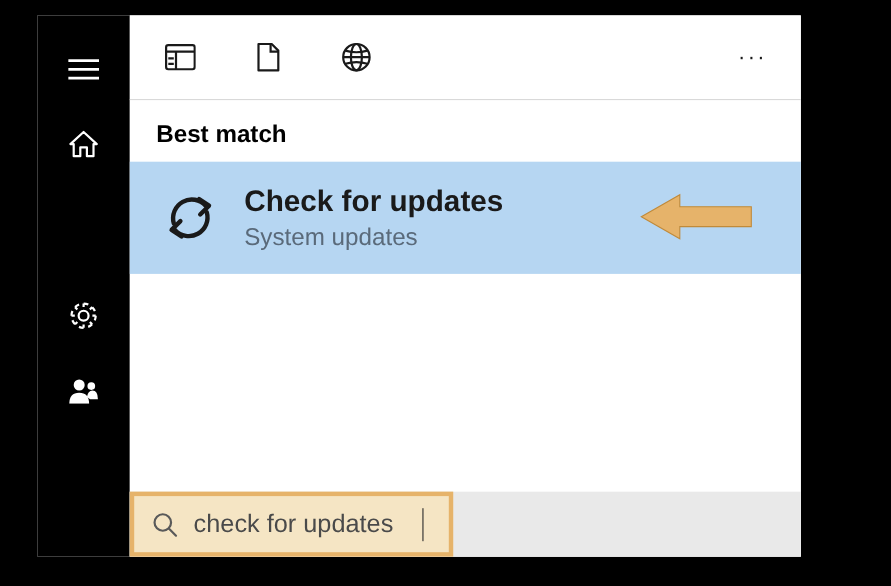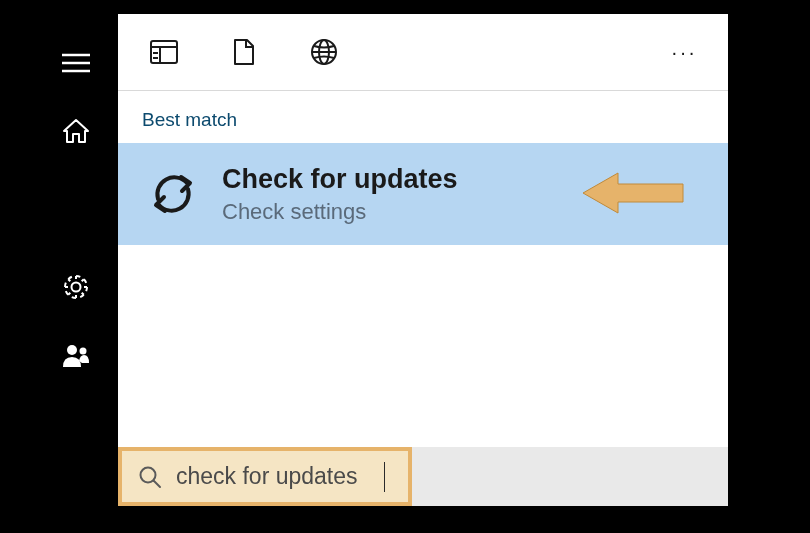--- a/index.html
+++ b/index.html
@@ -78,23 +78,23 @@
       display: flex;
       align-items: center;
       justify-content: center;
       cursor: pointer;
       color: #1a1a1a;
       font-size: 20px;
       letter-spacing: 2px;
     }
     .section-header {
       padding: 18px 24px 12px 24px;
-      font-size: 19px;
-      font-weight: 400;
-      color: #0c4a6e;
+      font-size: 22px;
+      font-weight: 700;
+      color: #000000;
     }
     .result-item {
       display: flex;
       align-items: center;
       padding: 20px 24px;
       background: #b6d6f2;
       cursor: pointer;
       position: relative;
     }
     .result-icon {
@@ -242,21 +242,21 @@
       <div class="result-icon">
         <svg width="54" height="50" viewBox="0 0 54 50">
           <path d="M 12 30 A 17 17 0 0 1 41 14" fill="none" stroke="#1a1a1a" stroke-width="4" stroke-linecap="round"></path>
           <path d="M 42 20 A 17 17 0 0 1 13 36" fill="none" stroke="#1a1a1a" stroke-width="4" stroke-linecap="round"></path>
           <path d="M 35 8 L 44 14 L 36 22" fill="none" stroke="#1a1a1a" stroke-width="4" stroke-linecap="round" stroke-linejoin="round"></path>
           <path d="M 19 42 L 10 36 L 18 28" fill="none" stroke="#1a1a1a" stroke-width="4" stroke-linecap="round" stroke-linejoin="round"></path>
         </svg>
       </div>
       <div class="result-text">
         <div class="result-title">Check for updates</div>
-        <div class="result-subtitle">Check settings</div>
+        <div class="result-subtitle">System updates</div>
       </div>
       <div class="arrow-annotation">
         <svg width="110" height="50" viewBox="0 0 110 50">
           <path d="M 5 25 L 40 5 L 40 16 L 105 16 L 105 34 L 40 34 L 40 45 Z" fill="#e6b36a" stroke="#c08a3a" stroke-width="1"></path>
         </svg>
       </div>
     </div>
 
     <div class="search-area">
       <div class="search-box">

